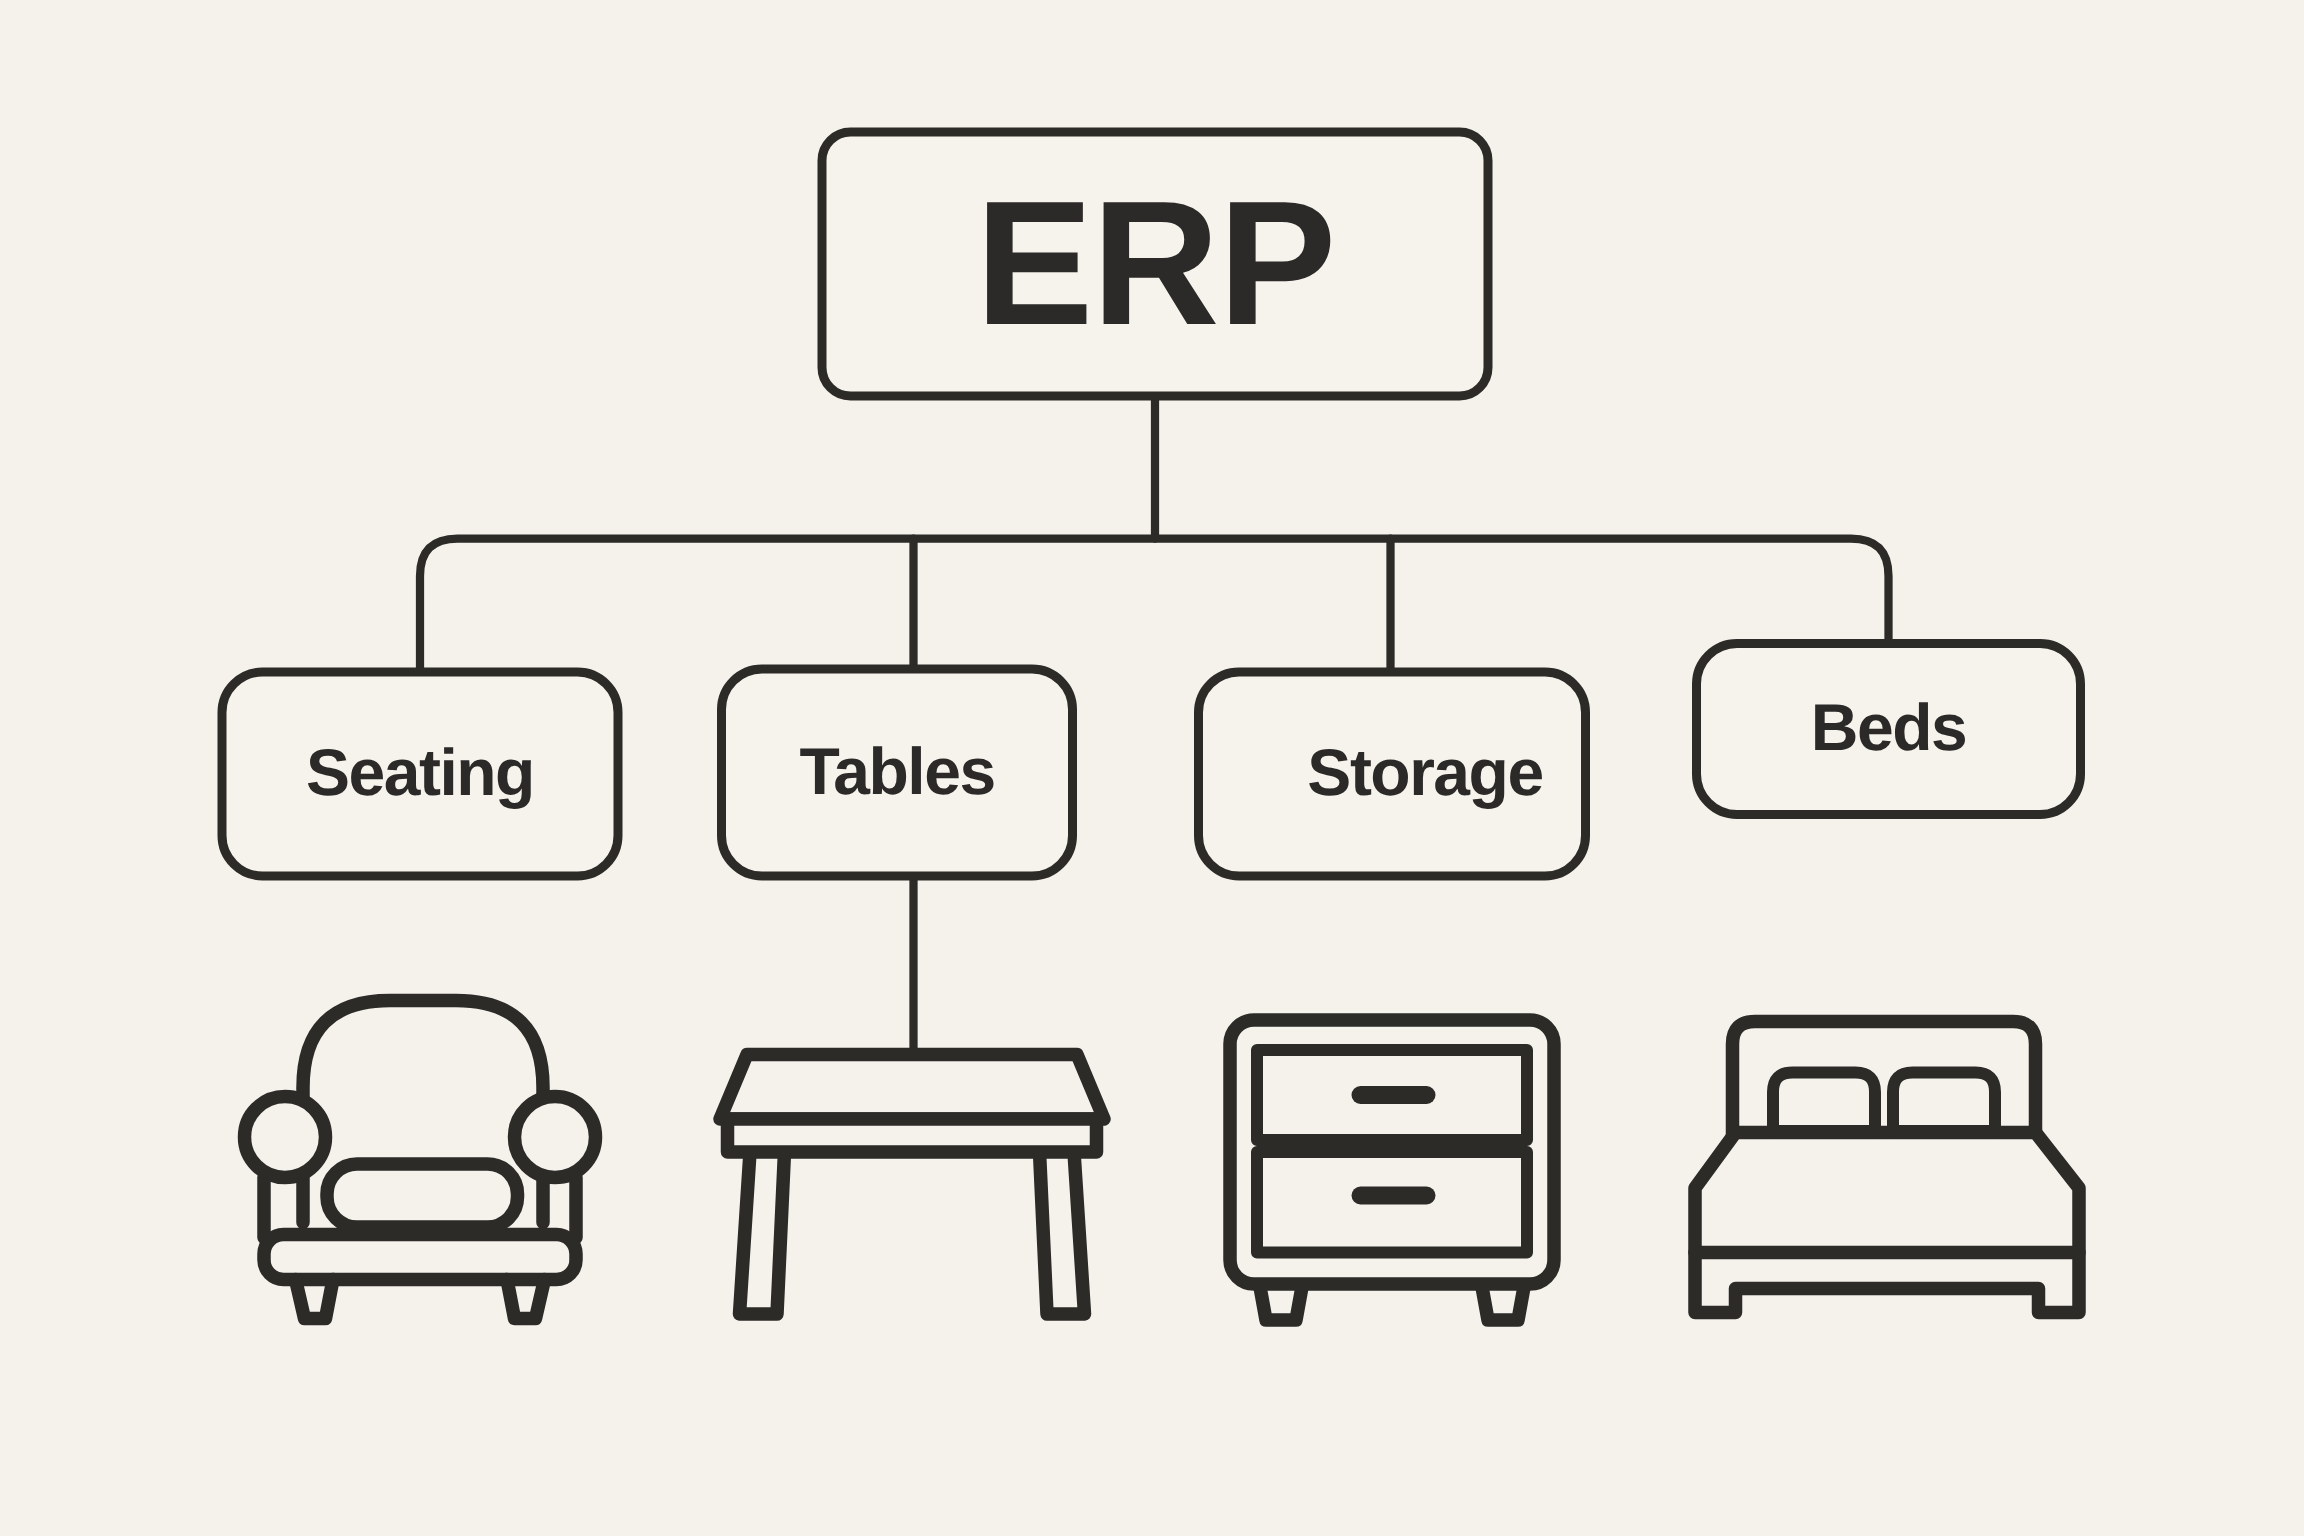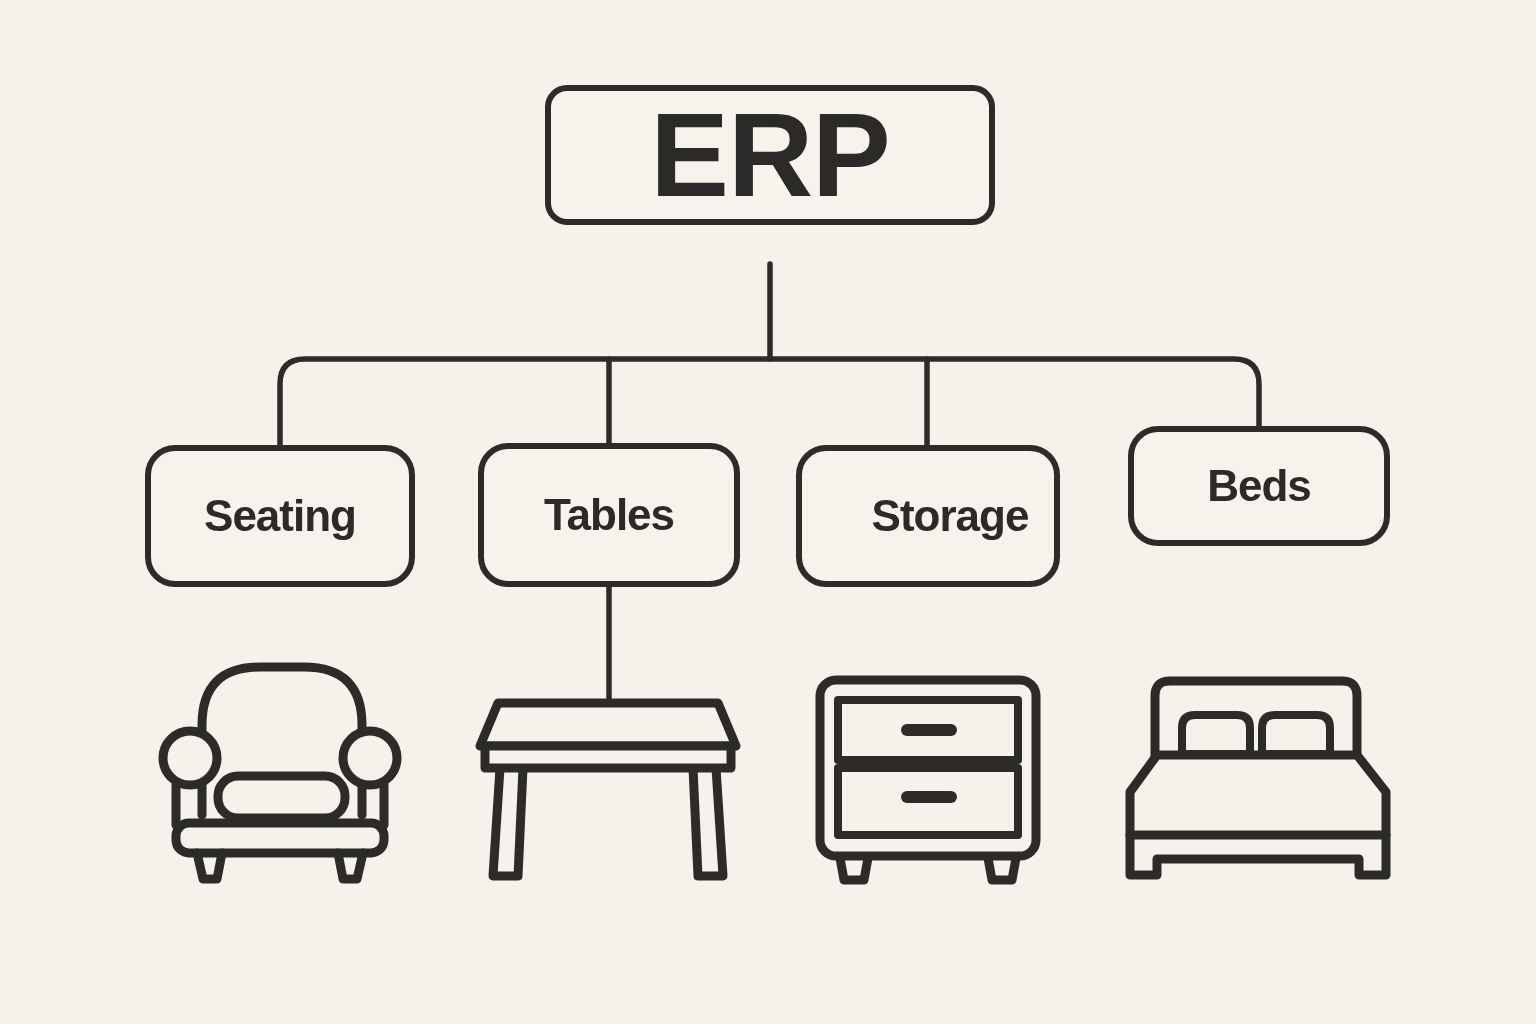--- a/index.html
+++ b/index.html
@@ -16,31 +16,31 @@
     box-sizing:border-box;
     border:6px solid #2c2b28;
     background:#f6f3ec;
     display:flex;align-items:center;justify-content:center;
     color:#2b2a28;
     font-weight:700;
     letter-spacing:-1px;
     z-index:2;
   }
   .node-root{
-    left:545px;top:85px;width:450px;height:140px;
+    left:545px;top:85px;width:450px;height:182px;
     border-radius:22px;
     font-size:118px;
   }
   .node-cat{
     height:142px;
     border-radius:30px;
     font-size:44px;
   }
   .node-seating{left:145px;top:445px;width:270px;}
-  .node-tables{left:478px;top:443px;width:262px;height:144px;}
+  .node-tables{left:478px;top:443px;width:240px;height:144px;}
   .node-storage{left:796px;top:445px;width:264px;padding-left:44px;}
   .node-beds{left:1128px;top:426px;width:262px;height:120px;}
 </style>
 </head>
 <body>
 
 <div class="stage">
 
   <svg class="lines" viewBox="0 0 1536 1024" fill="none" stroke="#2c2b28" stroke-linecap="round" stroke-linejoin="round">
 

